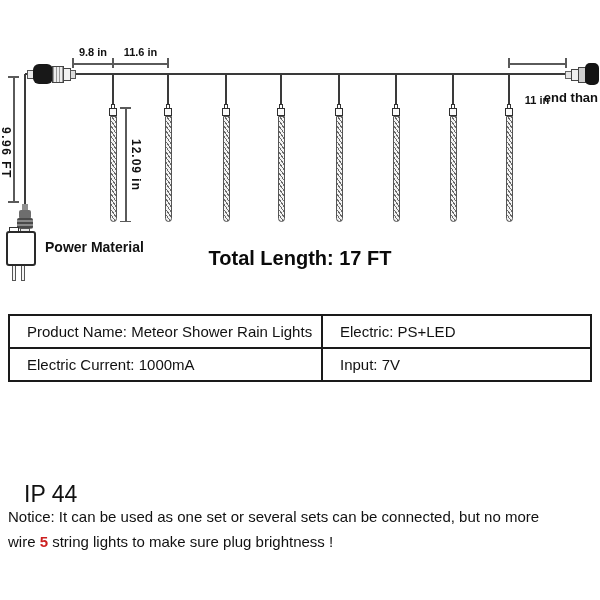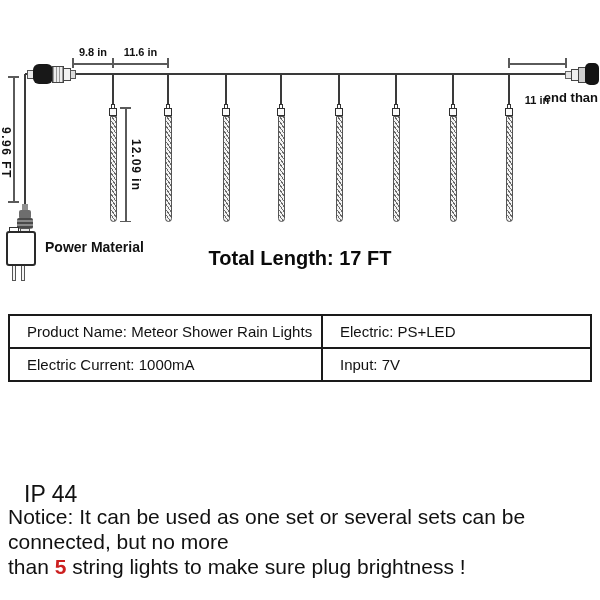--- a/index.html
+++ b/index.html
@@ -33,21 +33,21 @@
   
   table.spec { position:absolute; left:8px; top:314px; width:584px;
                border-collapse:collapse; table-layout:fixed; }
   table.spec td { border:2px solid #1a1a1a; height:33px; font-size:15px;
                   padding:0 6px 0 17px; vertical-align:middle; white-space:nowrap; color:#111; }
   td.c1 { width:313px; }
 
   
   .usage  { position:absolute; left:8px; top:455px; font-size:15px; letter-spacing:.3px; }
   .ip     { position:absolute; left:8px; top:481px; font-size:23px; font-weight:normal;margin-left:16px; }
-  .notice { position:absolute; left:8px; top:504px; width:575px; font-size:21px; line-height:25px; }
+  .notice { position:absolute; left:8px; top:504px; width:575px; font-size:15px; line-height:25px; }
 </style>
 </head>
 <body>
 
 <div class="page">
 
   <div>
 
     <div class="wire" style="left:25px;top:73px;width:543px;height:2px;"></div>
 
@@ -166,16 +166,16 @@
       <tr>
         <td class="c1">Electric Current: 1000mA</td>
         <td>Input: 7V</td>
       </tr>
     </tbody>
   </table>
 
   <div class="ip">IP 44</div>
   <div class="notice">
     <div>Notice: It can be used as one set or several sets can be connected, but no more</div>
-    <div><span>than </span><span id="notice-highlight" style="font-weight: bold; color: rgb(204, 31, 31);">5</span><span> string lights to make sure plug brightness !</span></div>
+    <div><span>wire </span><span id="notice-highlight" style="font-weight: bold; color: rgb(204, 31, 31);">5</span><span> string lights to make sure plug brightness !</span></div>
   </div>
 
 </div>
 
 </body></html>

